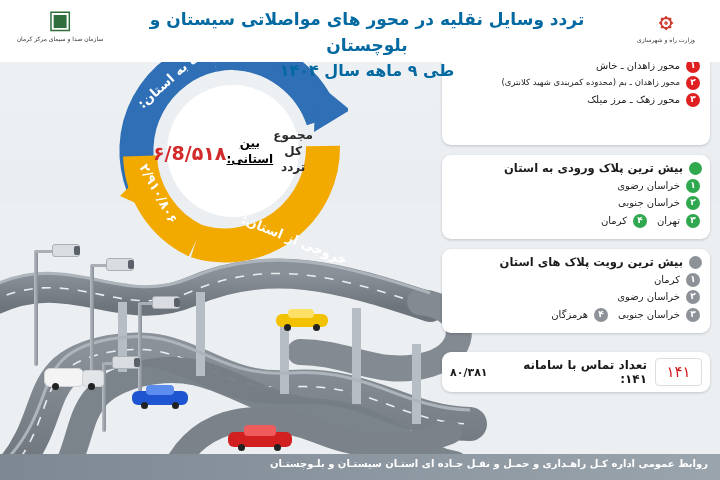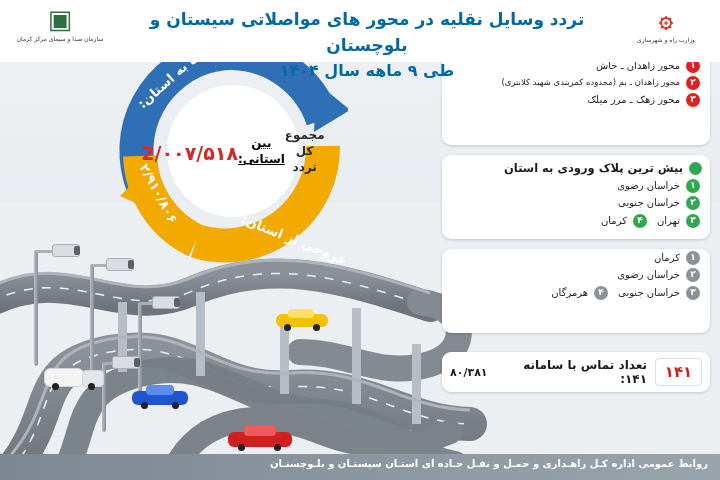--- a/index.html
+++ b/index.html
@@ -106,21 +106,21 @@
   .small{font-size:8.5px;}
 
   .tri-row{display:flex;gap:10px;padding:2px 10px;}
   .tri-row .row{padding:0;}
 
   .p4-inner{display:flex;align-items:center;height:40px;padding:0 8px;gap:8px;justify-content:flex-start;}
   .p4-num{font-size:11px;font-weight:bold;color:#1b1b1b;}
   .p4-txt{font-size:12px;font-weight:bold;color:#1b1b1b;}
   .logo141{
     width:46px;height:26px;border-radius:4px;background:#fff;border:1px solid #ddd;
-    color:#d02020;font-weight:bold;font-size:15px;display:flex;align-items:center;justify-content:center;
+    color:#d02020;font-weight:normal;font-size:15px;display:flex;align-items:center;justify-content:center;
     letter-spacing:-1px;
   }
 
   
   .footer{
     position:absolute;left:0;bottom:0;width:720px;height:26px;
     background:linear-gradient(90deg,#7d8893,#9aa4ad);
     z-index:40;
   }
   .footer-text{
@@ -246,21 +246,21 @@
 
       <path d="M205,110 A98,98 0 0 1 78,205" fill="none" stroke="#f2a900" stroke-width="34"></path>
       <path d="M78,205 A98,98 0 0 1 22,120" fill="none" stroke="#f2a900" stroke-width="34"></path>
       <polygon points="30,132 2,160 38,176" fill="#f2a900"></polygon>
       <circle cx="115" cy="115" r="64" fill="#ffffff"></circle>
     </svg>
 
     <div class="donut-center">
       <div class="dc-l1">مجموع کل تردد</div>
       <div class="dc-l2">بین استانی:</div>
-      <div class="dc-l3">2/۰۰۷/۵۱۸</div>
+      <div class="dc-l3">۶/8/۵۱۸</div>
     </div>
 
     <div class="arc-label lbl-in-head">ورودی به استان:</div>
     <div class="arc-label lbl-in-num">۲/۹۴/۹۱۰</div>
     <div class="arc-label lbl-out-head">خروجی از استان:</div>
     <div class="arc-label lbl-out-num">۲/۹۱۰/۸۰۶</div>
   </div>
 
   <div class="header">
     <div class="logo-left">
@@ -315,20 +315,24 @@
         <span class="rowtext">تهران</span>
       </div>
       <div class="row">
         <span class="badge green">۴</span>
         <span class="rowtext">کرمان</span>
       </div>
     </div>
   </div>
 
   <div class="panel p3">
+    <div class="p-title">
+      <span class="dot gray"></span>
+      <span>بیش ترین رویت پلاک های استان</span>
+    </div>
     <div class="row">
       <span class="badge gray">۱</span>
       <span class="rowtext">کرمان</span>
     </div>
     <div class="row">
       <span class="badge gray">۲</span>
       <span class="rowtext">خراسان رضوی</span>
     </div>
     <div class="tri-row">
       <div class="row">

